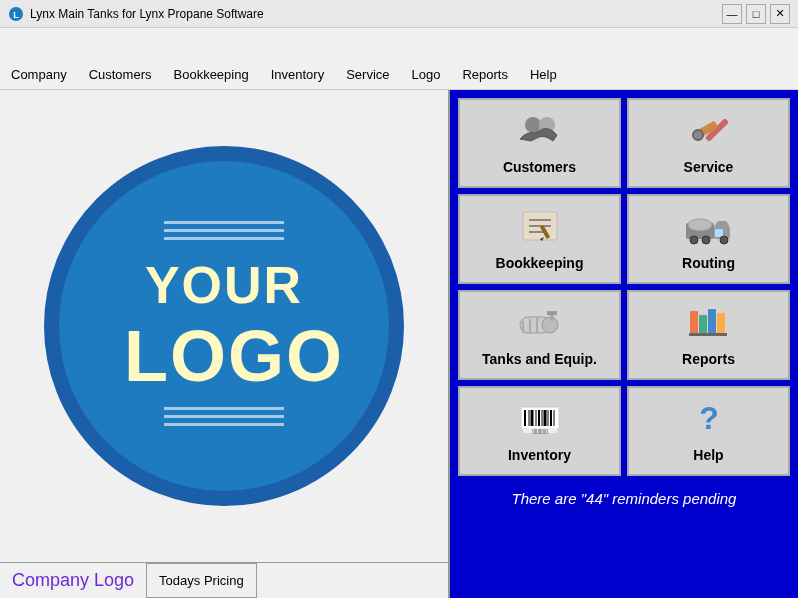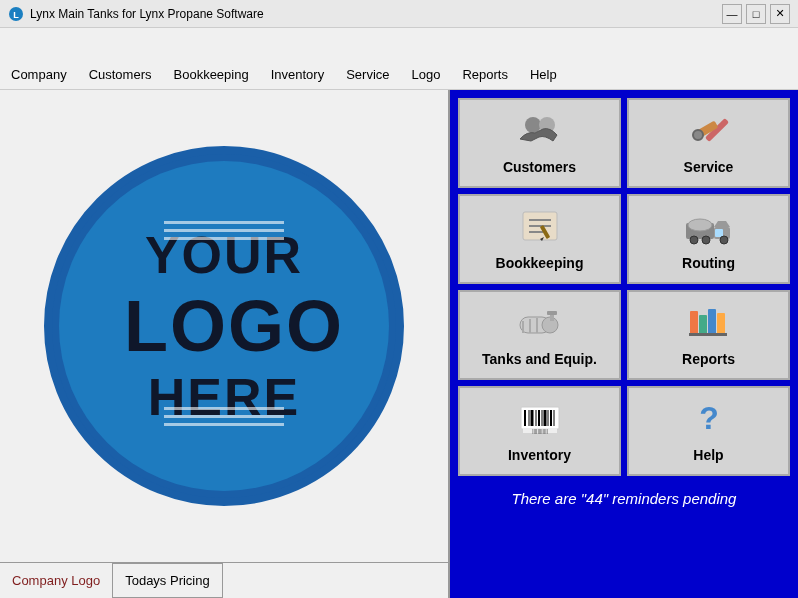--- a/index.html
+++ b/index.html
@@ -118,21 +118,21 @@
       flex-direction: column;
       gap: 5px;
     }
     .logo-line {
       width: 120px;
       height: 3px;
       background: rgba(255,255,255,0.6);
     }
     .logo-text {
       text-align: center;
-      color: #0f172a;
+      color: #fef9c3;
       font-weight: 900;
       text-transform: uppercase;
     }
     .logo-text .your { font-size: 52px; letter-spacing: 2px; }
     .logo-text .logo { font-size: 72px; letter-spacing: 2px; margin-left: 20px; }
     .logo-text .here { font-size: 52px; letter-spacing: 2px; }
     .logo-lines-bottom {
       position: absolute;
       bottom: 65px;
       display: flex;
@@ -148,24 +148,24 @@
       padding: 14px 12px;
       border: 1px solid #999;
       background: #f0f0f0;
       font-size: 13px;
       cursor: pointer;
       display: flex;
       align-items: center;
     }
     .logo-footer-label {
       padding: 6px 12px;
-      font-size: 13px;
-      display: flex;
-      align-items: center;
-      color: #7f1d1d;
+      font-size: 18px;
+      display: flex;
+      align-items: center;
+      color: #6d28d9;
     }
 
     
     .right-panel {
       flex: 1;
       background: #0000cc;
       display: flex;
       flex-direction: column;
       padding: 8px;
       gap: 6px;
@@ -251,21 +251,20 @@
       <div class="logo-circle-outer">
         <div class="logo-circle-inner">
           <div class="logo-lines-top">
             <div class="logo-line"></div>
             <div class="logo-line"></div>
             <div class="logo-line"></div>
           </div>
           <div class="logo-text">
             <div class="your">YOUR</div>
             <div class="logo">LOGO</div>
-            <div class="here">HERE</div>
           </div>
           <div class="logo-lines-bottom">
             <div class="logo-line"></div>
             <div class="logo-line"></div>
             <div class="logo-line"></div>
           </div>
         </div>
       </div>
     </div>
     <div class="logo-footer">

